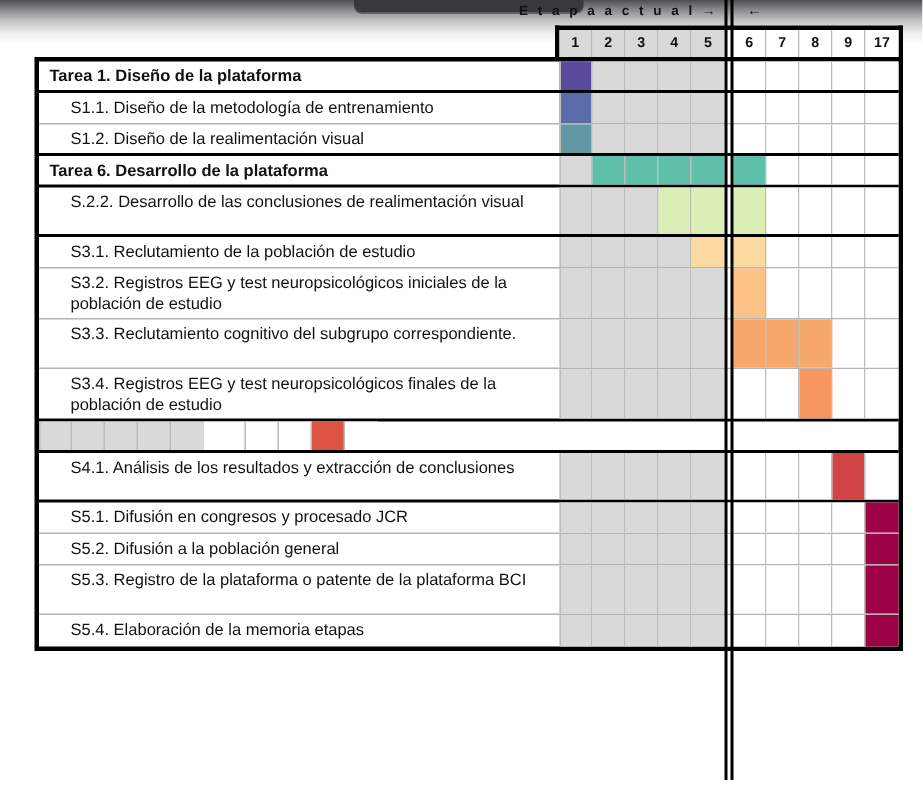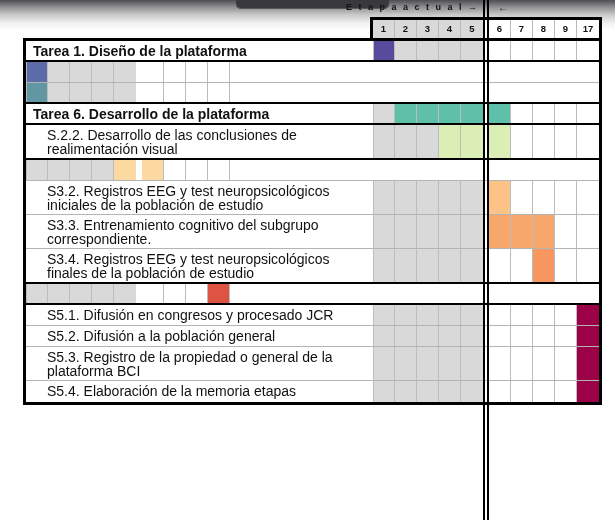--- a/index.html
+++ b/index.html
@@ -50,21 +50,21 @@
   
   .gantt {
     position:absolute; left:23px; top:38px; width:579px;
     border:3px solid #000; background:#ffffff;
   }
   .row { display:flex; align-items:stretch; }
   .row.sep-black { border-bottom:2px solid #000; }
   .row.sep-gray  { border-bottom:1px solid #b4b4b4; }
   .row-label {
     width:385px; padding:3px 8px 2px 7px;
-    font-size:14px; line-height:14px; color:#111;
+    font-size:11px; line-height:14px; color:#111;
   }
   .row.task .row-label { font-weight:bold; }
   .row.subtask .row-label { padding-left:21px; }
   .row.single { min-height:21px; }
   .row.double { min-height:33px; }
   .cells { display:flex; }
   .cell {
     width:22px; border-right:1px solid #bcbcbc;
   }
   .cell:first-child { border-left:1px solid #bcbcbc; }
@@ -106,35 +106,37 @@
         <div class="cell c5" style="background: rgb(217, 217, 217);"></div>
         <div class="gap"></div>
         <div class="cell c6" style="background: rgb(255, 255, 255);"></div>
         <div class="cell c7" style="background: rgb(255, 255, 255);"></div>
         <div class="cell c8" style="background: rgb(255, 255, 255);"></div>
         <div class="cell c9" style="background: rgb(255, 255, 255);"></div>
         <div class="cell c10" style="background: rgb(255, 255, 255);"></div>
       </div>
     </div>
     <div class="row subtask single sep-gray">
+      <div class="row-label">S1.1. Diseño de la metodología de entrenamiento</div>
       <div class="cells">
         <div class="cell c1" style="background: rgb(92, 108, 168);"></div>
         <div class="cell c2" style="background: rgb(217, 217, 217);"></div>
         <div class="cell c3" style="background: rgb(217, 217, 217);"></div>
         <div class="cell c4" style="background: rgb(217, 217, 217);"></div>
         <div class="cell c5" style="background: rgb(217, 217, 217);"></div>
         <div class="gap"></div>
         <div class="cell c6" style="background: rgb(255, 255, 255);"></div>
         <div class="cell c7" style="background: rgb(255, 255, 255);"></div>
         <div class="cell c8" style="background: rgb(255, 255, 255);"></div>
         <div class="cell c9" style="background: rgb(255, 255, 255);"></div>
         <div class="cell c10" style="background: rgb(255, 255, 255);"></div>
       </div>
     </div>
     <div class="row subtask single sep-black">
+      <div class="row-label">S1.2. Diseño de la realimentación visual</div>
       <div class="cells">
         <div class="cell c1" style="background: rgb(97, 150, 163);"></div>
         <div class="cell c2" style="background: rgb(217, 217, 217);"></div>
         <div class="cell c3" style="background: rgb(217, 217, 217);"></div>
         <div class="cell c4" style="background: rgb(217, 217, 217);"></div>
         <div class="cell c5" style="background: rgb(217, 217, 217);"></div>
         <div class="gap"></div>
         <div class="cell c6" style="background: rgb(255, 255, 255);"></div>
         <div class="cell c7" style="background: rgb(255, 255, 255);"></div>
         <div class="cell c8" style="background: rgb(255, 255, 255);"></div>
@@ -168,20 +170,21 @@
         <div class="cell c5" style="background: rgb(218, 238, 181);"></div>
         <div class="gap"></div>
         <div class="cell c6" style="background: rgb(218, 238, 181);"></div>
         <div class="cell c7" style="background: rgb(255, 255, 255);"></div>
         <div class="cell c8" style="background: rgb(255, 255, 255);"></div>
         <div class="cell c9" style="background: rgb(255, 255, 255);"></div>
         <div class="cell c10" style="background: rgb(255, 255, 255);"></div>
       </div>
     </div>
     <div class="row subtask single sep-gray">
+      <div class="row-label">S3.1. Reclutamiento de la población de estudio</div>
       <div class="cells">
         <div class="cell c1" style="background: rgb(217, 217, 217);"></div>
         <div class="cell c2" style="background: rgb(217, 217, 217);"></div>
         <div class="cell c3" style="background: rgb(217, 217, 217);"></div>
         <div class="cell c4" style="background: rgb(217, 217, 217);"></div>
         <div class="cell c5" style="background: rgb(252, 217, 161);"></div>
         <div class="gap"></div>
         <div class="cell c6" style="background: rgb(252, 217, 161);"></div>
         <div class="cell c7" style="background: rgb(255, 255, 255);"></div>
         <div class="cell c8" style="background: rgb(255, 255, 255);"></div>
@@ -199,21 +202,21 @@
         <div class="cell c5" style="background: rgb(217, 217, 217);"></div>
         <div class="gap"></div>
         <div class="cell c6" style="background: rgb(252, 194, 134);"></div>
         <div class="cell c7" style="background: rgb(255, 255, 255);"></div>
         <div class="cell c8" style="background: rgb(255, 255, 255);"></div>
         <div class="cell c9" style="background: rgb(255, 255, 255);"></div>
         <div class="cell c10" style="background: rgb(255, 255, 255);"></div>
       </div>
     </div>
     <div class="row subtask double sep-gray">
-      <div class="row-label">S3.3. Entrenamiento cognitivo del subgrupo correspondiente.</div>
+      <div class="row-label">S3.3. Reclutamiento cognitivo del subgrupo correspondiente.</div>
       <div class="cells">
         <div class="cell c1" style="background: rgb(217, 217, 217);"></div>
         <div class="cell c2" style="background: rgb(217, 217, 217);"></div>
         <div class="cell c3" style="background: rgb(217, 217, 217);"></div>
         <div class="cell c4" style="background: rgb(217, 217, 217);"></div>
         <div class="cell c5" style="background: rgb(217, 217, 217);"></div>
         <div class="gap"></div>
         <div class="cell c6" style="background: rgb(248, 167, 108);"></div>
         <div class="cell c7" style="background: rgb(248, 167, 108);"></div>
         <div class="cell c8" style="background: rgb(248, 167, 108);"></div>
@@ -245,20 +248,36 @@
         <div class="cell c4" style="background: rgb(217, 217, 217);"></div>
         <div class="cell c5" style="background: rgb(217, 217, 217);"></div>
         <div class="gap"></div>
         <div class="cell c6" style="background: rgb(255, 255, 255);"></div>
         <div class="cell c7" style="background: rgb(255, 255, 255);"></div>
         <div class="cell c8" style="background: rgb(255, 255, 255);"></div>
         <div class="cell c9" style="background: rgb(222, 84, 67);"></div>
         <div class="cell c10" style="background: rgb(255, 255, 255);"></div>
       </div>
     </div>
+    <div class="row subtask double sep-black">
+      <div class="row-label">S4.1. Análisis de los resultados y extracción de conclusiones</div>
+      <div class="cells">
+        <div class="cell c1" style="background: rgb(217, 217, 217);"></div>
+        <div class="cell c2" style="background: rgb(217, 217, 217);"></div>
+        <div class="cell c3" style="background: rgb(217, 217, 217);"></div>
+        <div class="cell c4" style="background: rgb(217, 217, 217);"></div>
+        <div class="cell c5" style="background: rgb(217, 217, 217);"></div>
+        <div class="gap"></div>
+        <div class="cell c6" style="background: rgb(255, 255, 255);"></div>
+        <div class="cell c7" style="background: rgb(255, 255, 255);"></div>
+        <div class="cell c8" style="background: rgb(255, 255, 255);"></div>
+        <div class="cell c9" style="background: rgb(208, 68, 70);"></div>
+        <div class="cell c10" style="background: rgb(255, 255, 255);"></div>
+      </div>
+    </div>
     <div class="row subtask single sep-gray">
       <div class="row-label">S5.1. Difusión en congresos y procesado JCR</div>
       <div class="cells">
         <div class="cell c1" style="background: rgb(217, 217, 217);"></div>
         <div class="cell c2" style="background: rgb(217, 217, 217);"></div>
         <div class="cell c3" style="background: rgb(217, 217, 217);"></div>
         <div class="cell c4" style="background: rgb(217, 217, 217);"></div>
         <div class="cell c5" style="background: rgb(217, 217, 217);"></div>
         <div class="gap"></div>
         <div class="cell c6" style="background: rgb(255, 255, 255);"></div>
@@ -278,21 +297,21 @@
         <div class="cell c5" style="background: rgb(217, 217, 217);"></div>
         <div class="gap"></div>
         <div class="cell c6" style="background: rgb(255, 255, 255);"></div>
         <div class="cell c7" style="background: rgb(255, 255, 255);"></div>
         <div class="cell c8" style="background: rgb(255, 255, 255);"></div>
         <div class="cell c9" style="background: rgb(255, 255, 255);"></div>
         <div class="cell c10" style="background: rgb(157, 1, 71);"></div>
       </div>
     </div>
     <div class="row subtask double sep-gray">
-      <div class="row-label">S5.3. Registro de la propiedad o general de la plataforma BCI</div>
+      <div class="row-label">S5.3. Registro de la plataforma o patente de la plataforma BCI</div>
       <div class="cells">
         <div class="cell c1" style="background: rgb(217, 217, 217);"></div>
         <div class="cell c2" style="background: rgb(217, 217, 217);"></div>
         <div class="cell c3" style="background: rgb(217, 217, 217);"></div>
         <div class="cell c4" style="background: rgb(217, 217, 217);"></div>
         <div class="cell c5" style="background: rgb(217, 217, 217);"></div>
         <div class="gap"></div>
         <div class="cell c6" style="background: rgb(255, 255, 255);"></div>
         <div class="cell c7" style="background: rgb(255, 255, 255);"></div>
         <div class="cell c8" style="background: rgb(255, 255, 255);"></div>

